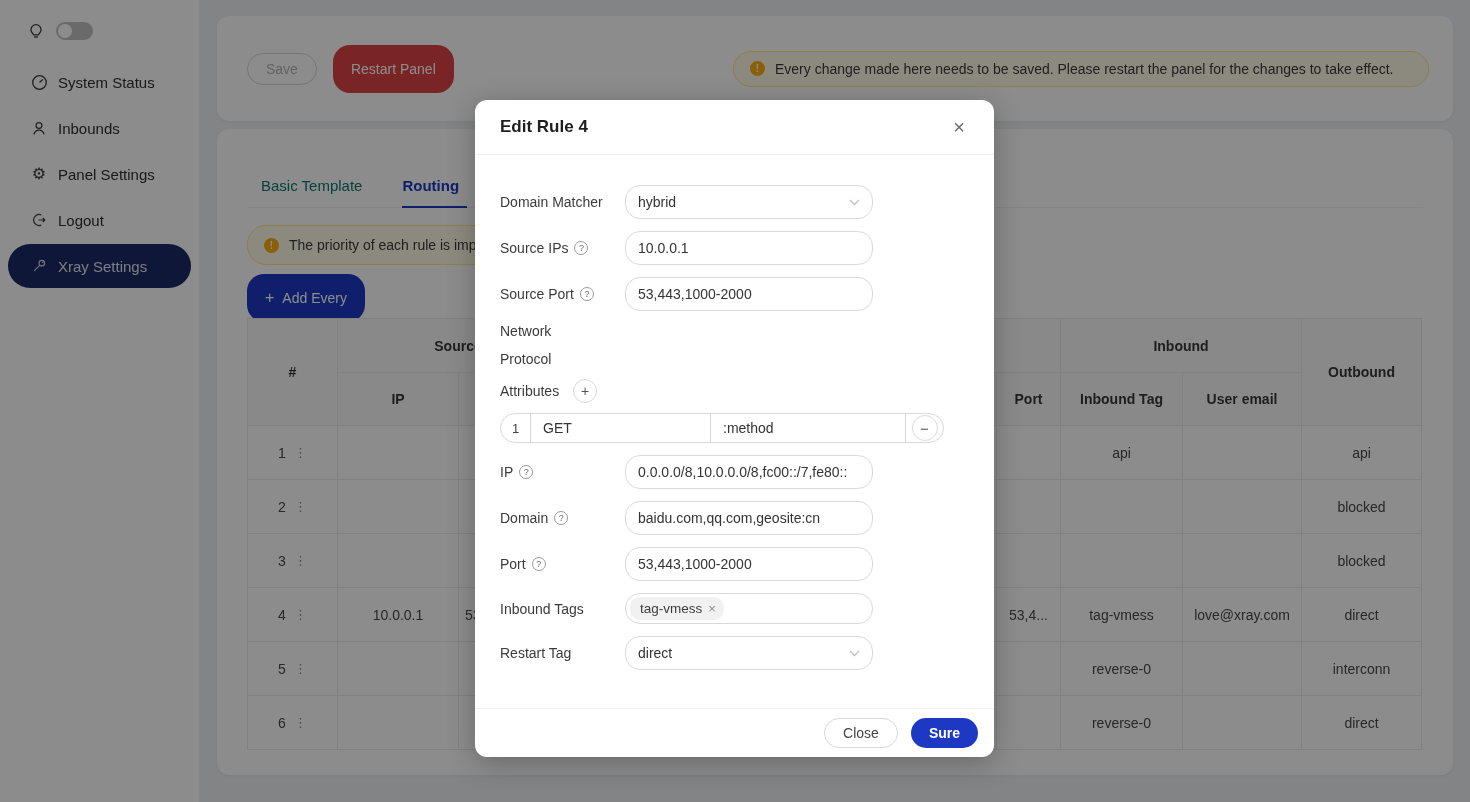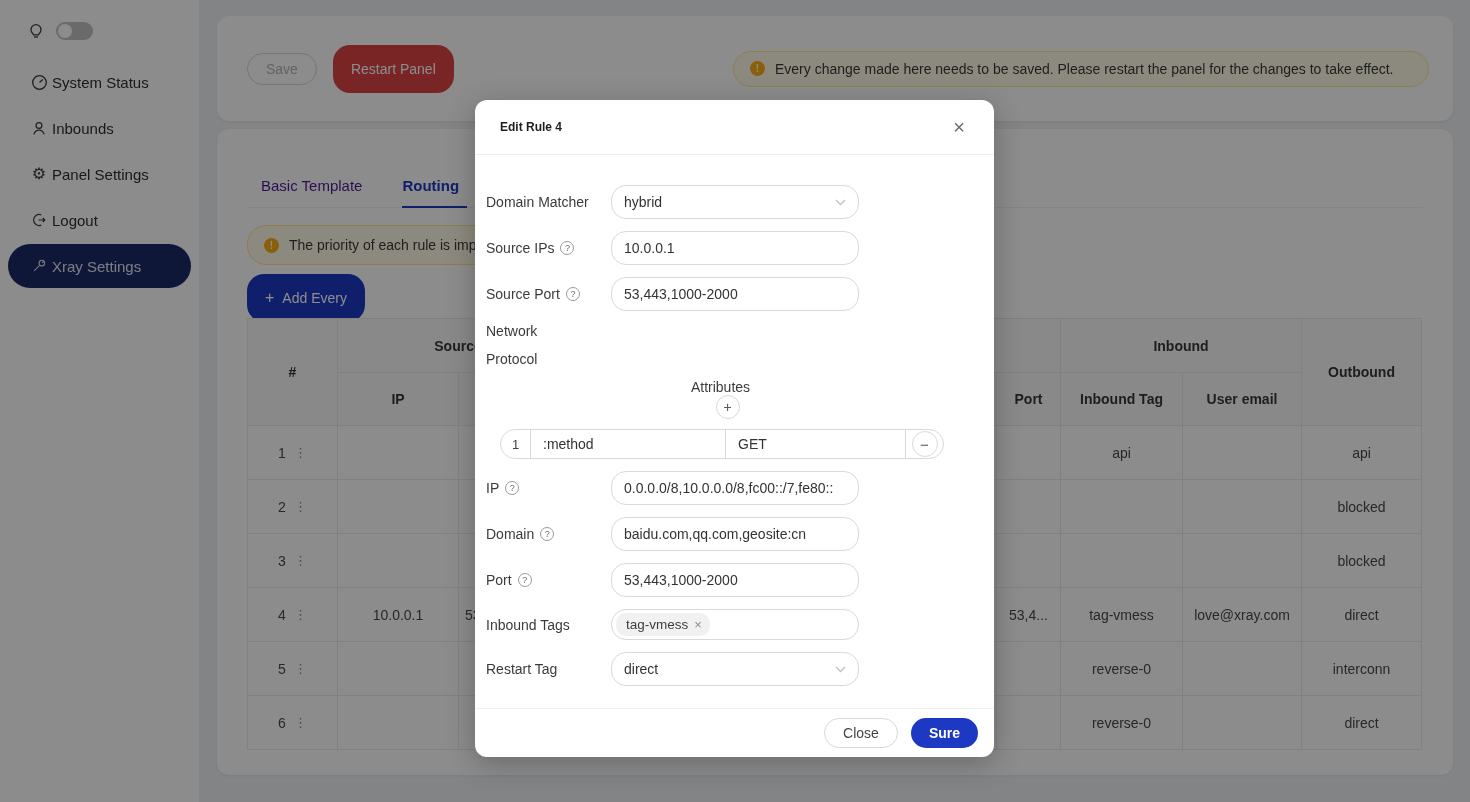--- a/index.html
+++ b/index.html
@@ -5,72 +5,72 @@
   * { margin:0; padding:0; box-sizing:border-box; }
   body { font-family:"Liberation Sans","DejaVu Sans",sans-serif; }
   .screen { position:relative; width:1470px; height:802px; background:#eef0f3; overflow:hidden; }
 
   
   .sidebar { position:absolute; left:0; top:0; width:199px; height:802px; background:#ffffff; z-index:1; }
   .theme-row { position:absolute; left:28px; top:22px; display:flex; align-items:center; gap:12px; }
   .switch { width:37px; height:18px; border-radius:9px; background:#c2c2c2; position:relative; cursor:pointer; }
   .switch .knob { position:absolute; left:2px; top:2px; width:14px; height:14px; border-radius:50%; background:#fff; }
   .nav { position:absolute; left:0; top:58px; width:100%; }
-  .nav-item { display:flex; align-items:center; gap:4px; height:44px; margin:2px 8px; padding:0 22px; border-radius:22px; color:#2f2f2f; font-size:15px; cursor:pointer; }
+  .nav-item { display:flex; align-items:center; gap:10px; height:44px; margin:2px 8px; padding:0 22px; border-radius:22px; color:#2f2f2f; font-size:15px; cursor:pointer; }
   .nav-item .nico { display:flex; width:18px; justify-content:center; color:#3c3c3c; }
   .nav-item.active { background:#1d2a66; color:#dfe3ef; }
   .nav-item.active .nico { color:#c7cde0; }
   .glyph-icon { font-size:16px; line-height:1; }
 
   
   .page { position:absolute; left:199px; top:0; right:0; bottom:0; }
   .card { position:absolute; background:#ffffff; border-radius:12px; box-shadow:0 1px 3px rgba(0,0,0,.06); }
   .top-card { left:18px; top:16px; width:1236px; height:105px; display:flex; align-items:center; padding:0 24px 0 30px; }
   .btn { border:none; border-radius:17px; font-size:14px; height:48px; padding:0 18px; cursor:pointer; font-family:inherit; }
   .btn-disabled { background:#fff; border:1px solid #d9d9d9; color:#b4b4b4; height:32px; cursor:not-allowed; }
   .btn-danger { background:#dc4446; color:#fff; margin-left:16px; }
   .alert { display:flex; align-items:center; gap:10px; background:#fffbe6; border:1px solid #ffe58f; border-radius:19px; font-size:14px; color:#3a3a3a; padding:0 16px; }
   .alert-top { margin-left:auto; height:36px; width:696px; }
   .warn-ico { flex:0 0 15px; width:15px; height:15px; border-radius:50%; background:#faad14; color:#fffbe6; font-size:10px; font-weight:bold; display:flex; align-items:center; justify-content:center; }
 
   .main-card { left:18px; top:129px; width:1236px; height:646px; }
   .tabsbar { position:absolute; left:30px; right:30px; top:34px; height:45px; border-bottom:1px solid #f0f0f0; display:flex; gap:40px; padding-left:14px; font-size:15px; }
-  .tab { display:flex; align-items:center; color:#4c1d95; cursor:pointer; position:relative; }
+  .tab { display:flex; align-items:center; color:#0f766e; cursor:pointer; position:relative; }
   .tab.active { color:#1d39c4; font-weight:bold; }
   .tab.active::after { content:""; position:absolute; left:0; right:-8px; bottom:-1px; height:2px; background:#1d39c4; }
   .alert-priority { position:absolute; left:30px; top:96px; width:560px; height:40px; }
   .add-rule { position:absolute; left:30px; top:145px; background:#1d39c4; color:#fff; display:flex; align-items:center; gap:8px; }
   .add-rule .plus { font-size:16px; line-height:1; }
 
   
   .rtable { position:absolute; left:30px; top:189px; width:1174px; border-collapse:collapse; table-layout:fixed; font-size:14px; color:#4a4a4a; }
   .rtable th, .rtable td { border:1px solid #ececec; text-align:center; padding:0 6px; overflow:hidden; white-space:nowrap; }
   .rtable thead th { background:#fafafa; font-weight:600; color:#383838; }
   .rtable thead tr:nth-child(1) th { height:54px; }
   .rtable thead tr:nth-child(2) th { height:53px; }
   .rtable tbody td { height:54px; background:#fff; }
   .numcell { display:flex; align-items:center; justify-content:center; gap:8px; }
   .dots { color:#8a8a8a; font-size:13px; cursor:grab; letter-spacing:0; }
 
   
   .mask { position:absolute; inset:0; background:rgba(0,0,0,0.45); z-index:50; }
   .modal { position:absolute; left:475px; top:100px; width:519px; height:657px; background:#fff; border-radius:12px; box-shadow:0 6px 28px rgba(0,0,0,.25); z-index:60; }
   .m-head { height:55px; border-bottom:1px solid #f0f0f0; display:flex; align-items:center; padding:0 25px; }
-  .m-title { font-size:12px; font-weight:bold; color:#1f1f1f; }
+  .m-title { font-size:17px; font-weight:bold; color:#1f1f1f; }
   .m-close { margin-left:auto; font-size:20px; color:#6b6b6b; cursor:pointer; line-height:1; padding:2px 4px; }
   .m-body { padding-top:30px; }
-  .mrow { display:flex; align-items:center; margin:0 25px 12px 11px; }
+  .mrow { display:flex; align-items:center; margin:0 25px 12px 25px; }
   .mlabel { flex:0 0 125px; font-size:14px; color:#3b3b3b; display:flex; align-items:center; gap:6px; }
   .help { width:14px; height:14px; border-radius:50%; border:1px solid #9a9a9a; color:#6d6d6d; font-size:9px; display:inline-flex; align-items:center; justify-content:center; cursor:pointer; }
   .ctrl { width:248px; height:34px; border:1px solid #d9d9d9; border-radius:15px; font-size:14px; color:#333; display:flex; align-items:center; padding:0 12px; background:#fff; }
   input.ctrl { outline:none; font-family:inherit; }
   .select { justify-content:space-between; cursor:pointer; }
   .chev { color:#bfbfbf; }
   .circle-btn { width:24px; height:24px; border-radius:50%; border:1px solid #d9d9d9; background:#fff; color:#555; font-size:14px; display:flex; align-items:center; justify-content:center; cursor:pointer; }
-  .attr-head { margin-bottom:10px;flex-direction:column; }
+  .attr-head { margin-bottom:10px; }
   .attr-group { display:flex; align-items:stretch; height:30px; width:444px; border:1px solid #d9d9d9; border-radius:15px; margin:0 25px 12px 25px; overflow:hidden; }
   .attr-num { flex:0 0 30px; display:flex; align-items:center; justify-content:center; border-right:1px solid #d9d9d9; font-size:13px; color:#444; }
   .attr-input { border:none; outline:none; font-size:14px; color:#333; padding:0 12px; font-family:inherit; min-width:0; }
   .attr-key { flex:0 0 195px; border-right:1px solid #d9d9d9; }
   .attr-val { flex:0 0 180px; border-right:1px solid #d9d9d9; }
   .attr-minus { flex:1; display:flex; align-items:center; justify-content:center; }
   .minus-btn { width:26px; height:26px; font-size:15px; }
   .tags-ctrl { height:31px; padding:0 4px; }
   .tag { background:#f1f1f1; border-radius:10px; height:23px; display:flex; align-items:center; gap:6px; padding:0 8px 0 10px; font-size:13.5px; color:#3d3d3d; }
   .tag-x { color:#8c8c8c; font-size:13px; cursor:pointer; }
@@ -346,22 +346,22 @@
         <span class="mlabel">Protocol</span>
       </div>
 
       <div class="mrow attr-head">
         <span class="mlabel" style="flex-basis:auto; margin-right:14px;">Attributes</span>
         <button class="circle-btn">+</button>
       </div>
 
       <div class="attr-group">
         <span class="attr-num">1</span>
+        <input class="attr-input attr-val" value="GET" style="">
         <input class="attr-input attr-key" value=":method" style="">
-        <input class="attr-input attr-val" value="GET" style="">
         <span class="attr-minus">
             <button class="circle-btn minus-btn">−</button>
           </span>
       </div>
 
       <div class="mrow">
         <span class="mlabel">
             <span>IP</span>
             <span class="help">?</span>
           </span>

